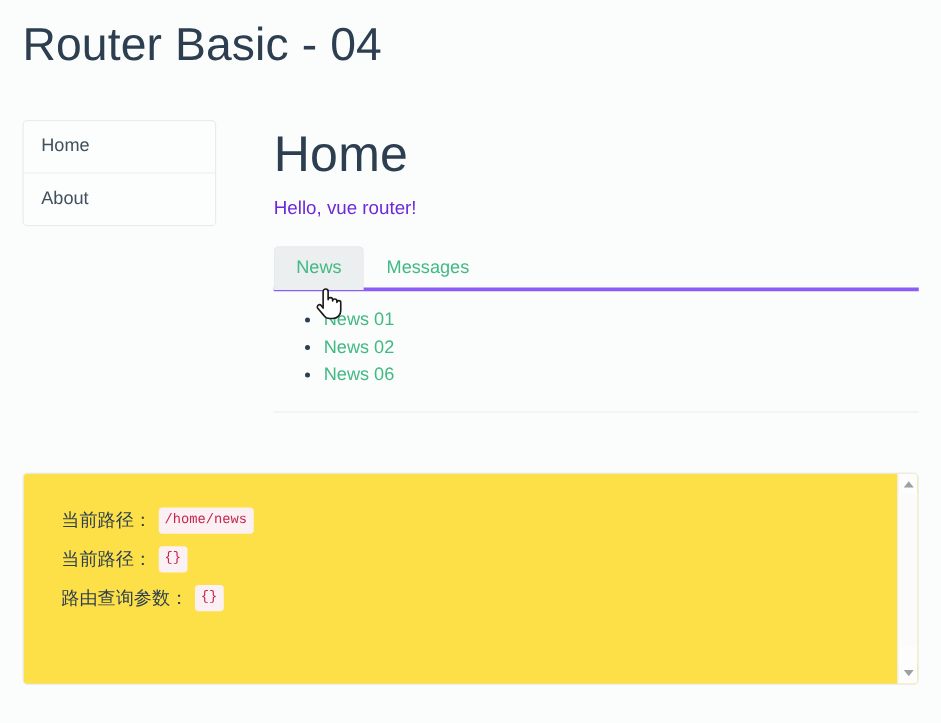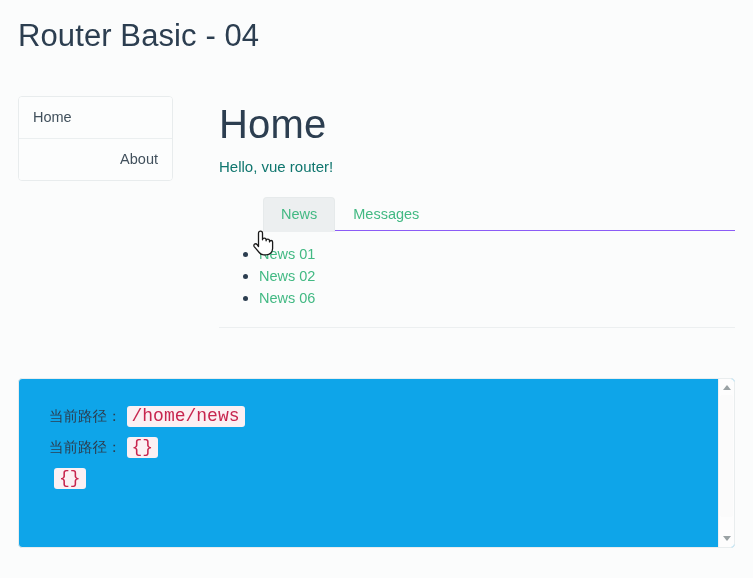--- a/index.html
+++ b/index.html
@@ -15,21 +15,21 @@
     font-family: "Liberation Sans", "DejaVu Sans", sans-serif;
     color: #2c3e50;
     -webkit-font-smoothing: antialiased;
   }
 
   
   .page-title {
     position: absolute;
     left: 18px;
     top: 14px;
-    font-size: 31px;
+    font-size: 37px;
     font-weight: normal;
     color: #2c3e50;
     letter-spacing: 0.1px;
     margin: 0;
     line-height: 44px;
   }
 
   
   .row {
     position: absolute;
@@ -53,21 +53,21 @@
   .list-item {
     display: block;
     padding: 11px 14px;
     font-size: 14.5px;
     color: #41505c;
     text-decoration: none;
     background: #fcfdfd;
     border-bottom: 1px solid #ebeff0;
     line-height: 19px;
   }
-  .list-item:last-child { border-bottom: none; text-align: right; }
+  .list-item:last-child { border-bottom: none; }
 
   
   .main {
     position: absolute;
     left: 219px;
     top: 0;
     width: 516px;
   }
   .main-heading {
     margin: 0;
@@ -75,31 +75,30 @@
     font-size: 40px;
     font-weight: normal;
     color: #2c3e50;
     line-height: 56px;
     letter-spacing: 0.2px;
   }
   .main-sub {
     margin: 0;
     padding: 4px 0 0 0;
     font-size: 15px;
-    color: #0f766e;
+    color: #6d28d9;
     line-height: 22px;
   }
 
   
   .tabs {
     margin-top: 19px;
-    border-bottom: 1px solid #8b5cf6;
+    border-bottom: 3px solid #8b5cf6;
     height: 33px;
     position: relative;
-    margin-left: 44px;
   }
   .tab {
     display: inline-block;
     padding: 7px 17px 8px 17px;
     font-size: 14.5px;
     color: #42b983;
     text-decoration: none;
     line-height: 18px;
     border: 1px solid transparent;
     border-radius: 4px 4px 0 0;
@@ -137,40 +136,40 @@
     height: 0;
   }
 
   
   .info-panel {
     position: absolute;
     left: 18px;
     top: 378px;
     width: 717px;
     height: 170px;
-    background: #0ea5e9;
+    background: #fde047;
     border: 1px solid #e9edee;
     border-radius: 4px;
     box-sizing: border-box;
     overflow: hidden;
   }
   .info-inner {
     padding: 22px 0 0 30px;
   }
   .info-row {
     display: flex;
     align-items: center;
     height: 31px;
     font-size: 14.5px;
     color: #2c3e50;
   }
   .info-label { white-space: nowrap; }
   .code {
     font-family: "Liberation Mono", "DejaVu Sans Mono", monospace;
-    font-size: 18px;
+    font-size: 11px;
     color: #c7254e;
     background: #fbf0f3;
     border-radius: 3px;
     padding: 2px 5px;
     margin-left: 5px;
     line-height: 17px;
   }
 
   
   .scrollbar {
@@ -265,20 +264,21 @@
       <code class="code">/home/news</code>
     </div>
 
     <div class="info-row">
       <span class="info-label">当前路径：</span>
       <code class="code">{}</code>
     </div>
 
 
     <div class="info-row">
+      <span class="info-label">路由查询参数：</span>
       <code class="code">{}</code>
     </div>
 
   </div>
 
   <div class="scrollbar">
     <div class="sb-btn up">
       <span class="sb-arrow up"></span>
     </div>
     <div class="sb-track">

